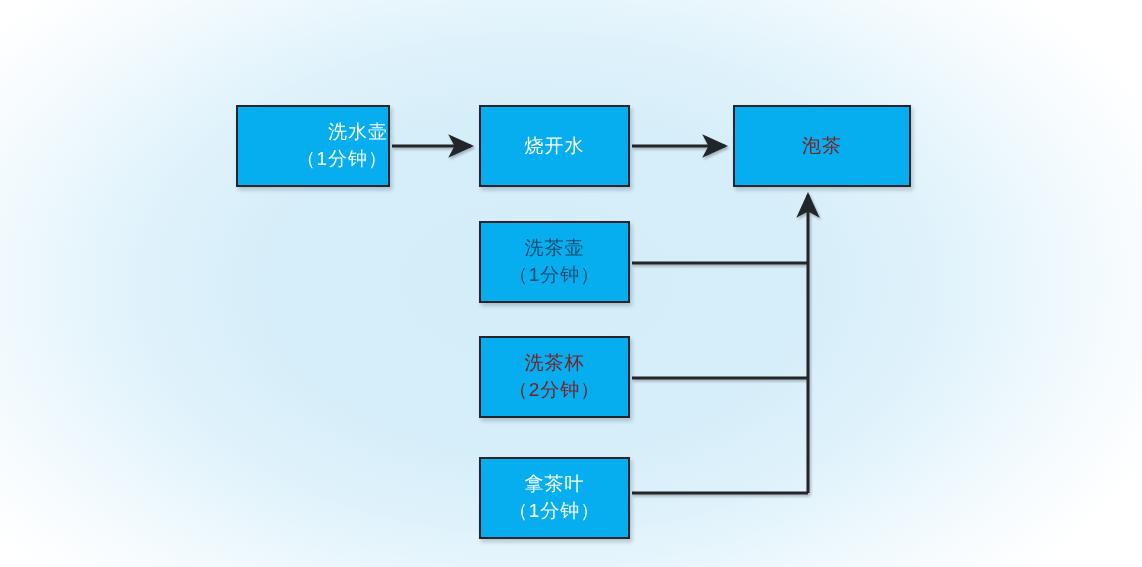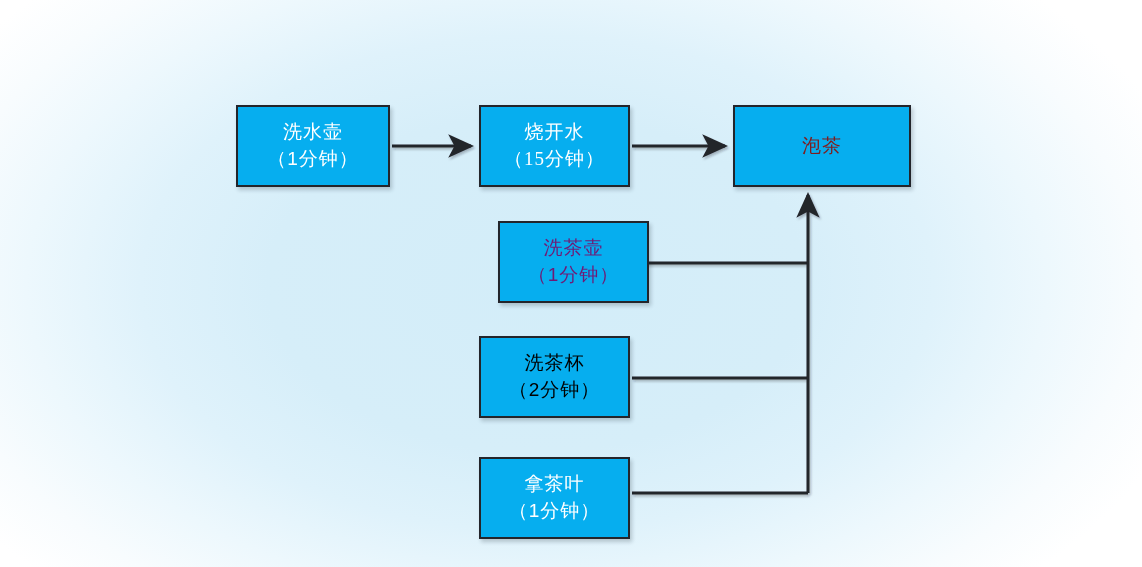--- a/index.html
+++ b/index.html
@@ -76,41 +76,40 @@
     <g filter="url(#edgeShadow)" fill="none" stroke="#23252b" stroke-width="3" stroke-linecap="butt">
       <path marker-end="url(#arrowhead)" d="M 392 146 L 471 146"></path>
       <path marker-end="url(#arrowhead)" d="M 632 146 L 725 146"></path>
       <path d="M 632 263 L 808 263"></path>
       <path d="M 632 378 L 808 378"></path>
       <path d="M 632 493 L 808 493"></path>
       <path marker-end="url(#arrowhead)" d="M 808 493 L 808 195"></path>
     </g>
   </svg>
 
-  <div class="node" style="left: 236px; top: 105px; width: 154px; height: 82px; background: rgb(6, 174, 239); border-color: rgb(35, 37, 43); color: rgb(255, 255, 255);">
+  <div class="node" style="left: 236px; top: 105px; width: 154px; height: 82px; background: rgb(6, 174, 239); border-color: rgb(35, 37, 43); color: rgb(255, 255, 255); align-items: flex-end;">
     <span class="l1">洗水壶</span>
     <span class="l2">（1分钟）</span>
   </div>
 
   <div class="node" style="left: 479px; top: 105px; width: 151px; height: 82px; background: rgb(6, 174, 239); border-color: rgb(35, 37, 43); color: rgb(255, 255, 255); font-family: Liberation Serif, serif;">
     <span class="l1">烧开水</span>
-    <span class="l2">（15分钟）</span>
   </div>
 
   <div class="node" style="left: 733px; top: 105px; width: 178px; height: 82px; background: rgb(6, 174, 239); border-color: rgb(35, 37, 43); color: #7f1d1d;">
     <span class="l1">泡茶</span>
 
   </div>
 
-  <div class="node" style="left: 479px; top: 221px; width: 151px; height: 82px; background: rgb(6, 174, 239); border-color: rgb(35, 37, 43); color: #701a75; margin-left: 19px;">
+  <div class="node" style="left: 479px; top: 221px; width: 151px; height: 82px; background: rgb(6, 174, 239); border-color: rgb(35, 37, 43); color: #0c4a6e;">
     <span class="l1">洗茶壶</span>
     <span class="l2">（1分钟）</span>
   </div>
 
-  <div class="node" style="left: 479px; top: 336px; width: 151px; height: 82px; background: rgb(6, 174, 239); border-color: rgb(35, 37, 43); color: #000000;">
+  <div class="node" style="left: 479px; top: 336px; width: 151px; height: 82px; background: rgb(6, 174, 239); border-color: rgb(35, 37, 43); color: #7f1d1d;">
     <span class="l1">洗茶杯</span>
     <span class="l2">（2分钟）</span>
   </div>
 
   <div class="node" style="left: 479px; top: 451px; width: 151px; height: 82px; background: rgb(6, 174, 239); border-color: rgb(35, 37, 43); color: rgb(255, 255, 255); margin-top: 6px;">
     <span class="l1">拿茶叶</span>
     <span class="l2">（1分钟）</span>
   </div>
 
 </div>

